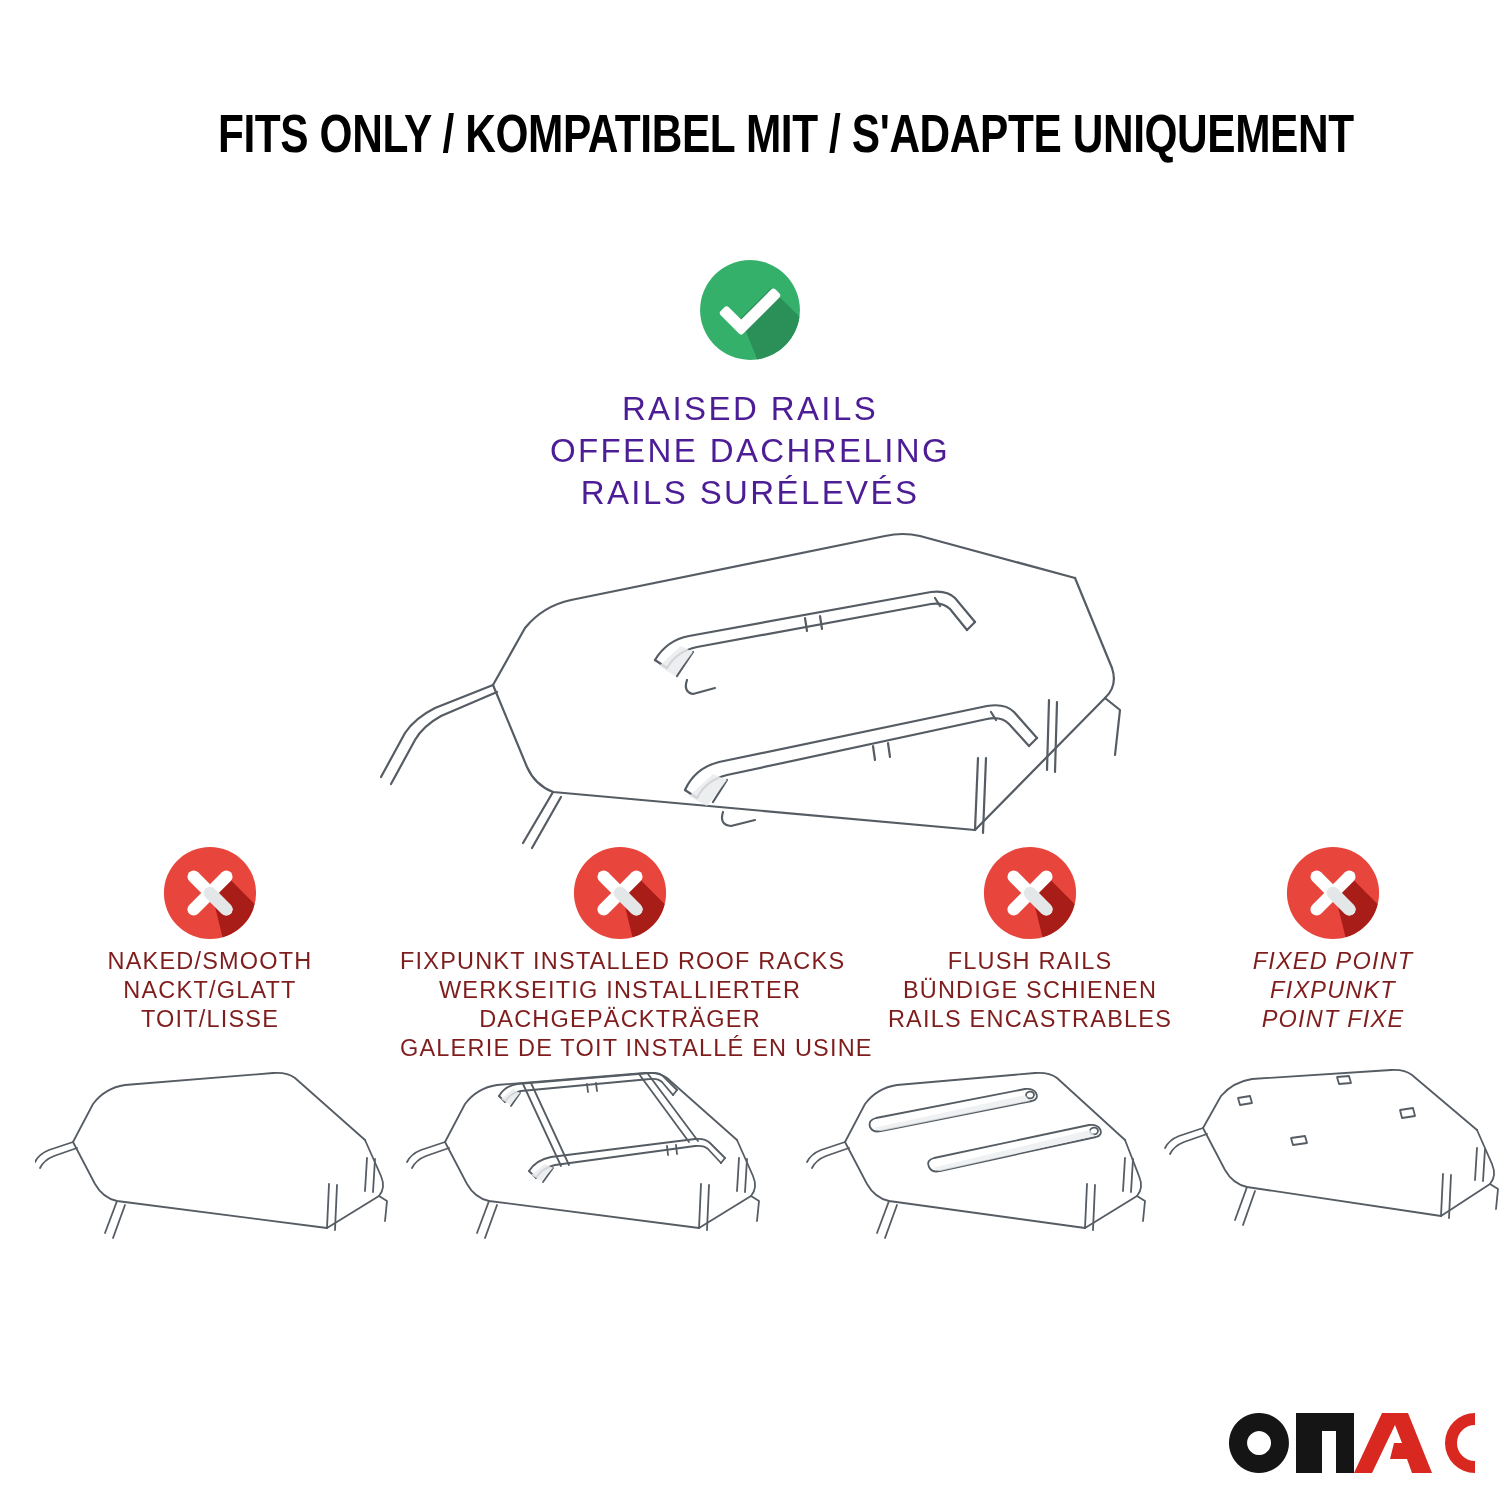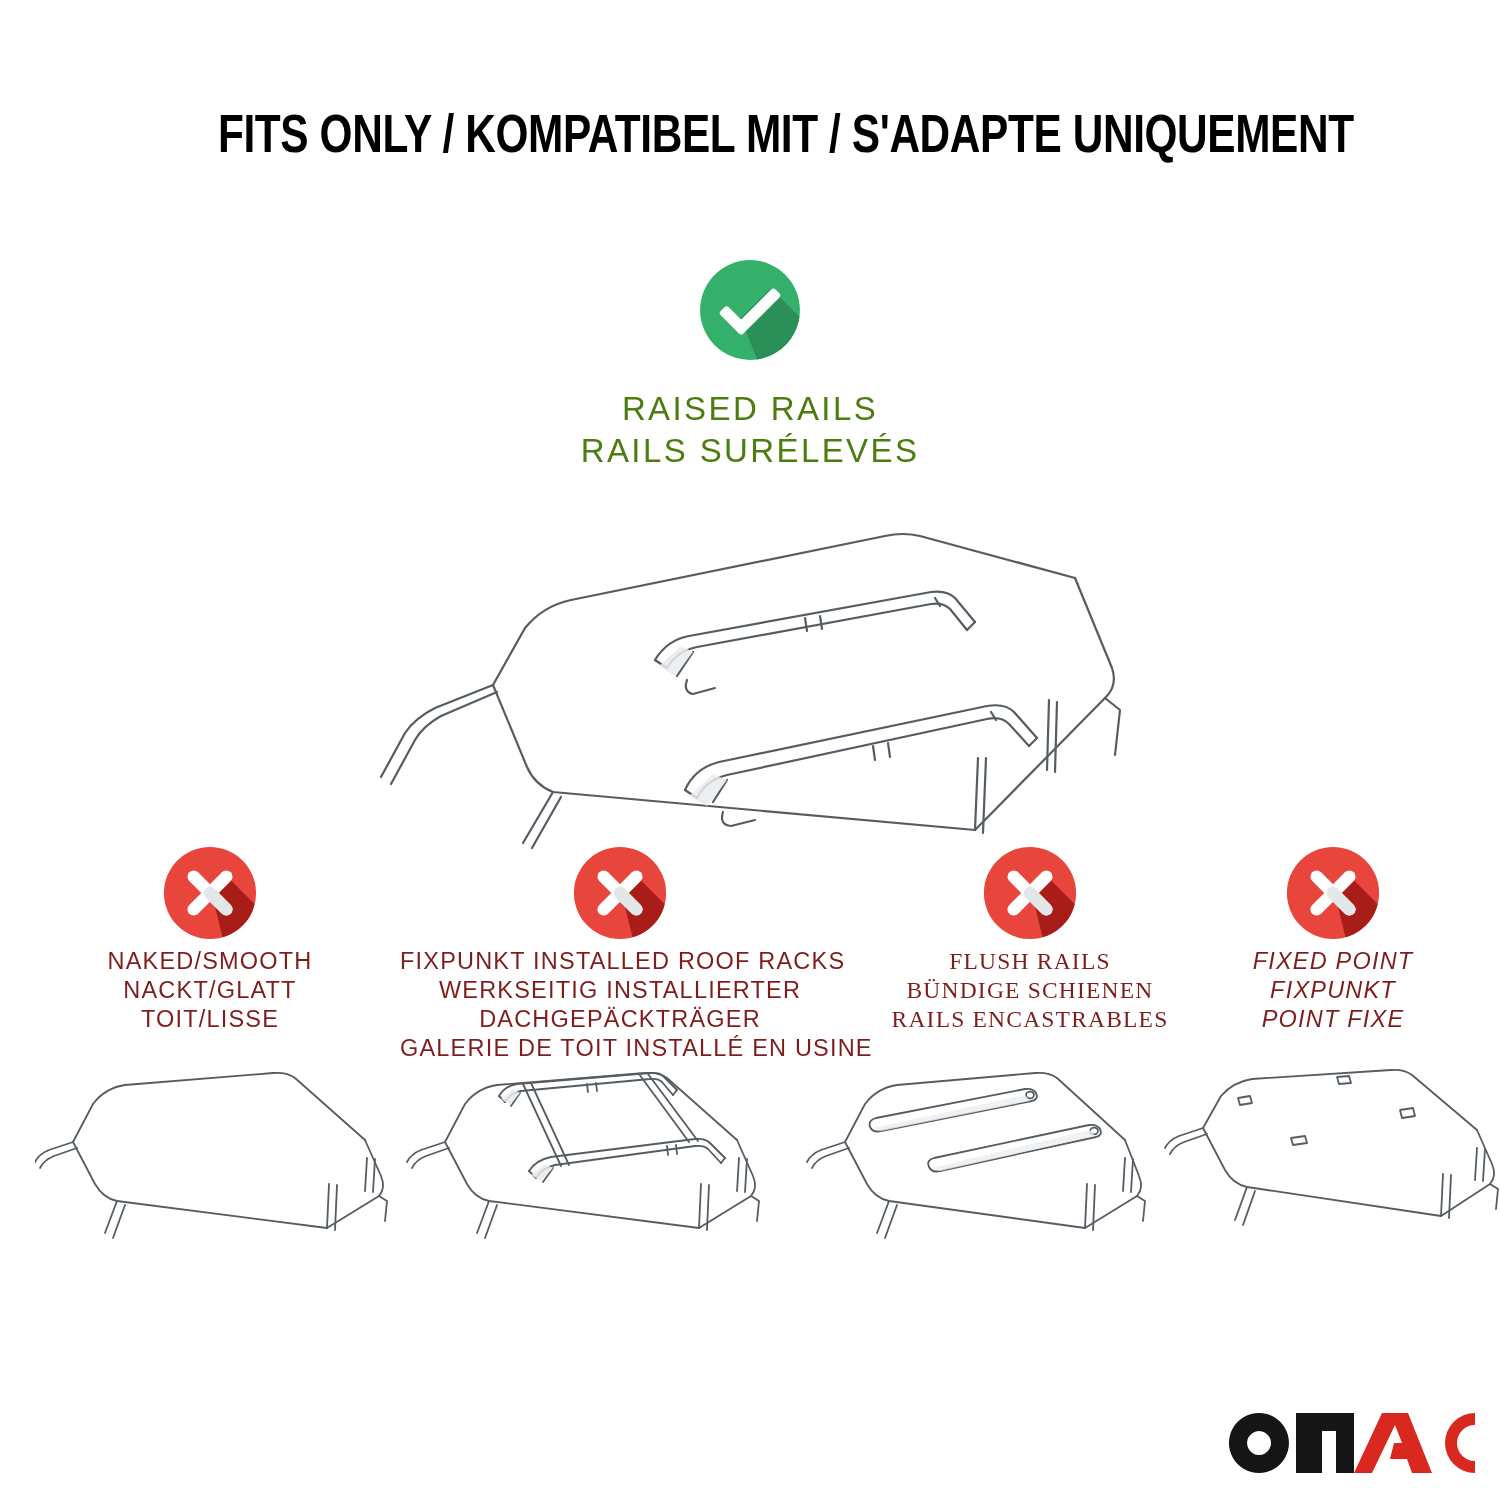--- a/index.html
+++ b/index.html
@@ -51,21 +51,21 @@
     height: 104px;
     margin: 0 auto;
     display: block;
   }
   .hero-labels {
     margin-top: 26px;
     font-size: 33px;
     line-height: 42px;
     letter-spacing: 2.4px;
     font-weight: 300;
-    color: #4d7c0f;
+    color: #4c1d95;
   }
   .hero-labels div { white-space: nowrap; }
 
   .hero-art {
     position: absolute;
     top: 500px;
     left: 375px;
     width: 750px;
     height: 350px;
   }
@@ -123,20 +123,21 @@
     </defs>
     <circle cx="50" cy="50" r="48" fill="#35B06B"></circle>
     <g clip-path="url(#clipCheckCircle)">
       <path d="M41 58 L70 29 L100 59 L100 100 L58 100 Z" fill="#2A9058"></path>
     </g>
     <path d="M27.5 49.5 L24 53 L41.5 70.5 L76 36 L72.5 32.5 L41.5 63.5 Z" fill="#ffffff" stroke="#ffffff" stroke-width="6" stroke-linejoin="round" stroke-linecap="round"></path>
   </svg>
 
   <div class="hero-labels">
     <div>RAISED RAILS</div>
+    <div>OFFENE DACHRELING</div>
     <div>RAILS SURÉLEVÉS</div>
   </div>
 </div>
 
 <svg class="hero-art" viewBox="0 0 750 350">
   <g fill="none" stroke="#555c63" stroke-width="2.2" stroke-linecap="round" stroke-linejoin="round">
 
     <path d="M118 185 L150 128 Q168 106 196 100 L510 36 Q528 32 545 36 L700 78"></path>
     <path d="M118 185 L152 267 Q160 285 178 292 L600 330"></path>
     <path d="M700 78 L737 168 Q743 186 730 198 L600 330"></path>
@@ -283,21 +284,21 @@
     <path d="M126 25 L164 107"></path>
     <path d="M234 16 L284 84"></path>
     <path d="M243 16 L293 83"></path>
   </g>
   <g fill="#e9ebed" opacity="0.85">
     <path d="M96 41 L105 47 L115 35 L108 31 Z"></path>
     <path d="M126 117 L136 123 L148 110 L140 106 Z"></path>
   </g>
 </svg>
 
-<div class="col" style="left:855px; width:350px;font-family:Liberation Serif, serif;">
+<div class="col" style="left:855px; width:350px;">
   <svg class="x-badge" viewBox="0 0 100 100">
     <defs>
         <clipPath id="clipX3">
           <circle cx="50" cy="50" r="48"></circle>
         </clipPath>
       </defs>
     <circle cx="50" cy="50" r="48" fill="#E8453C"></circle>
     <g clip-path="url(#clipX3)">
       <path d="M50 43 L64 29 L100 65 L100 100 L64 100 Z" fill="#A81D18"></path>
     </g>

